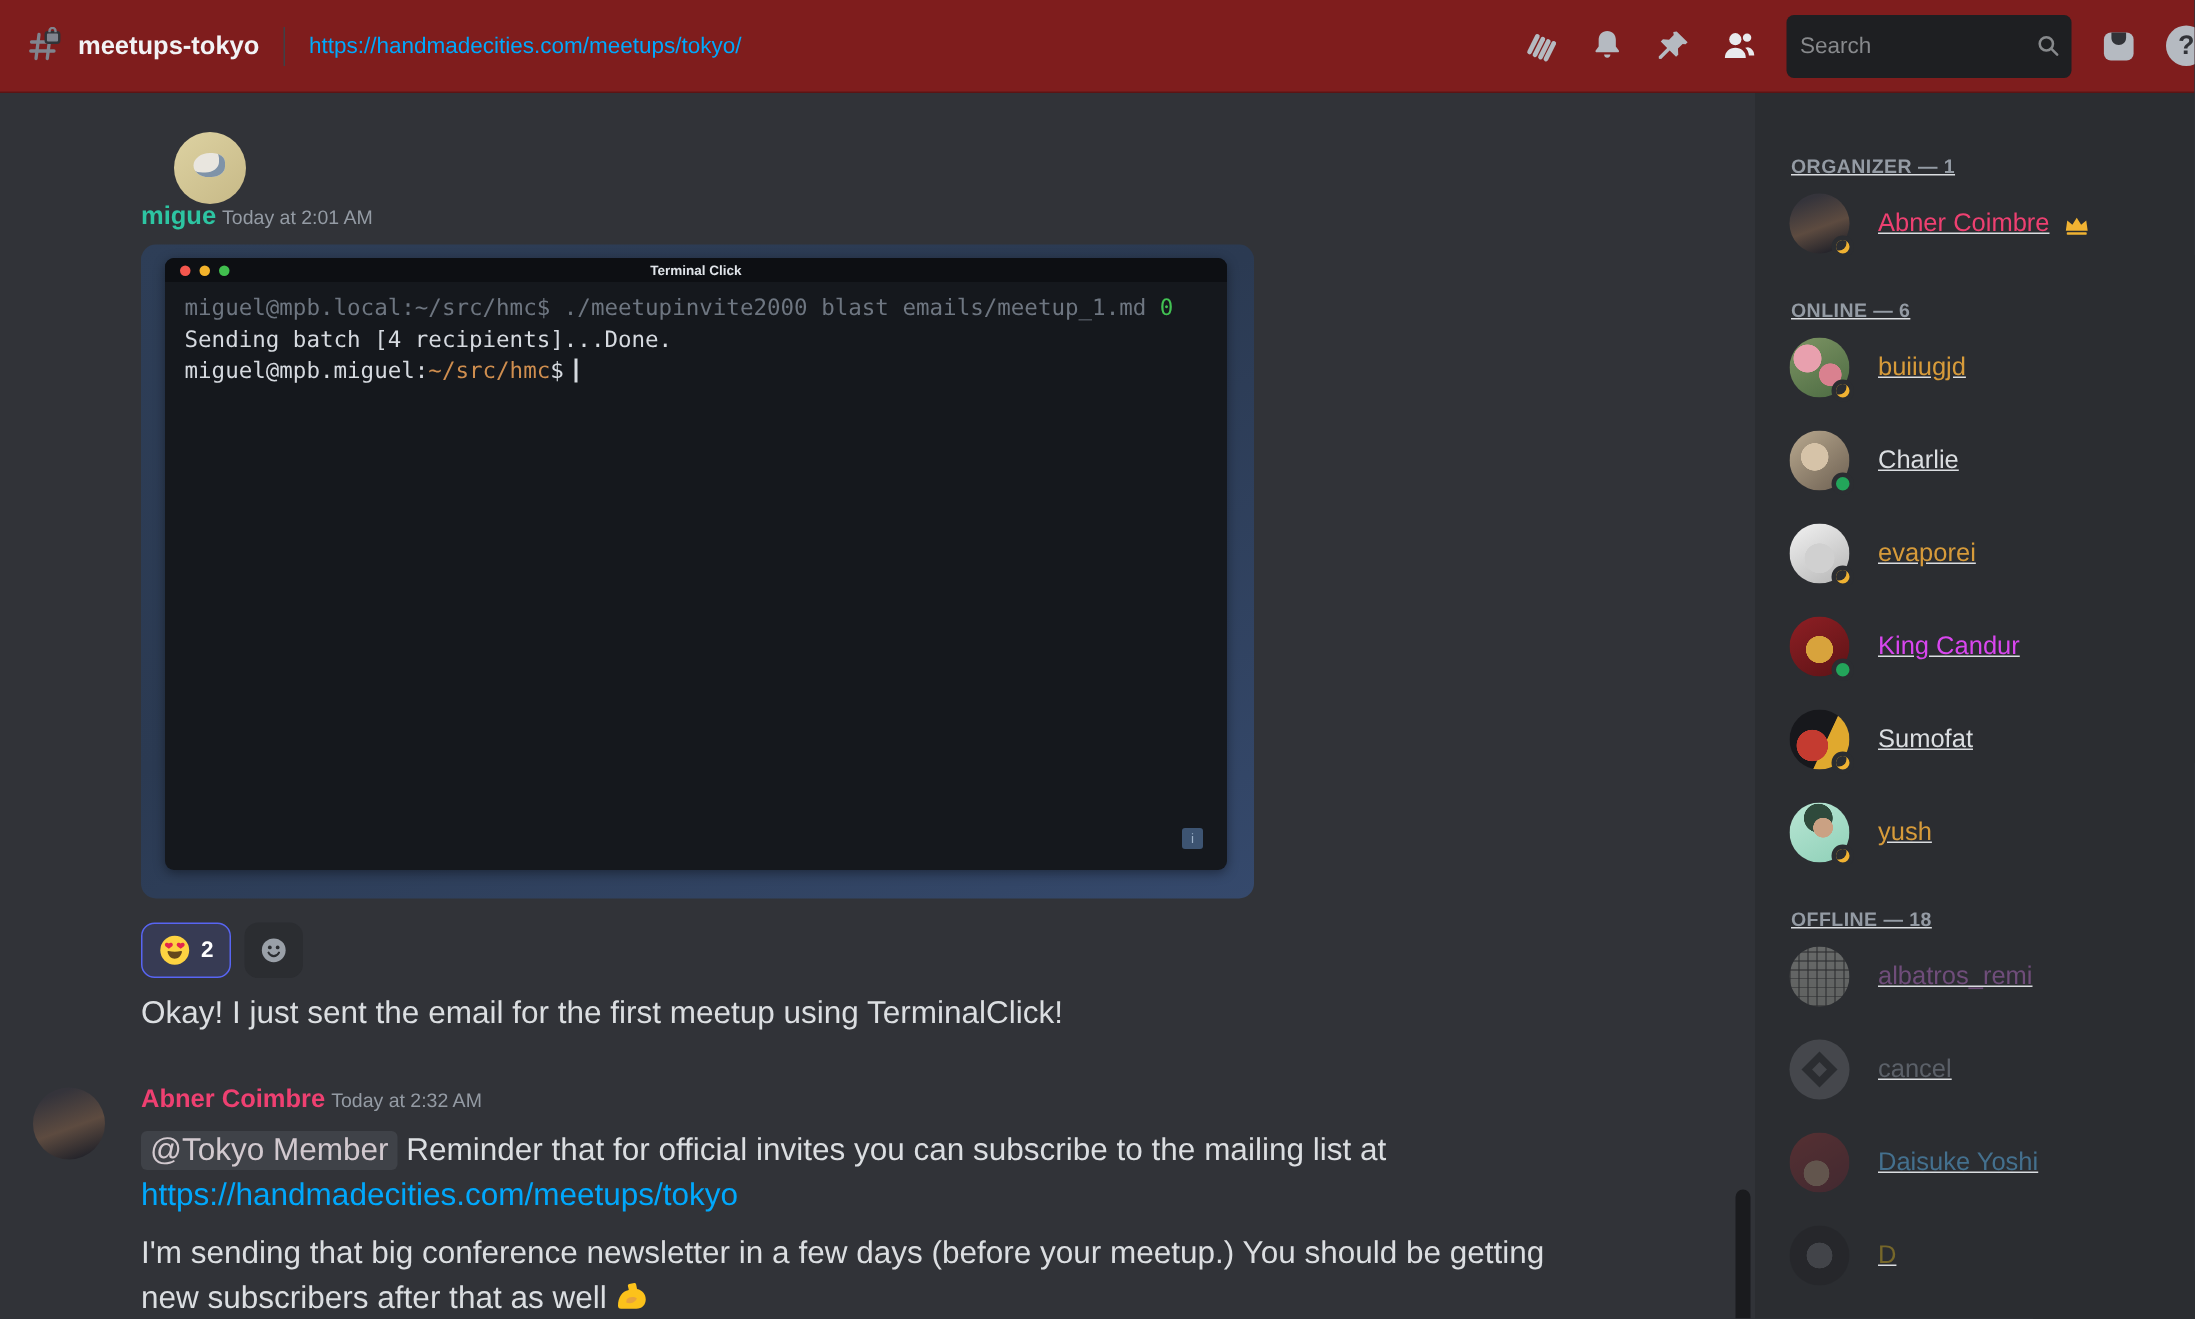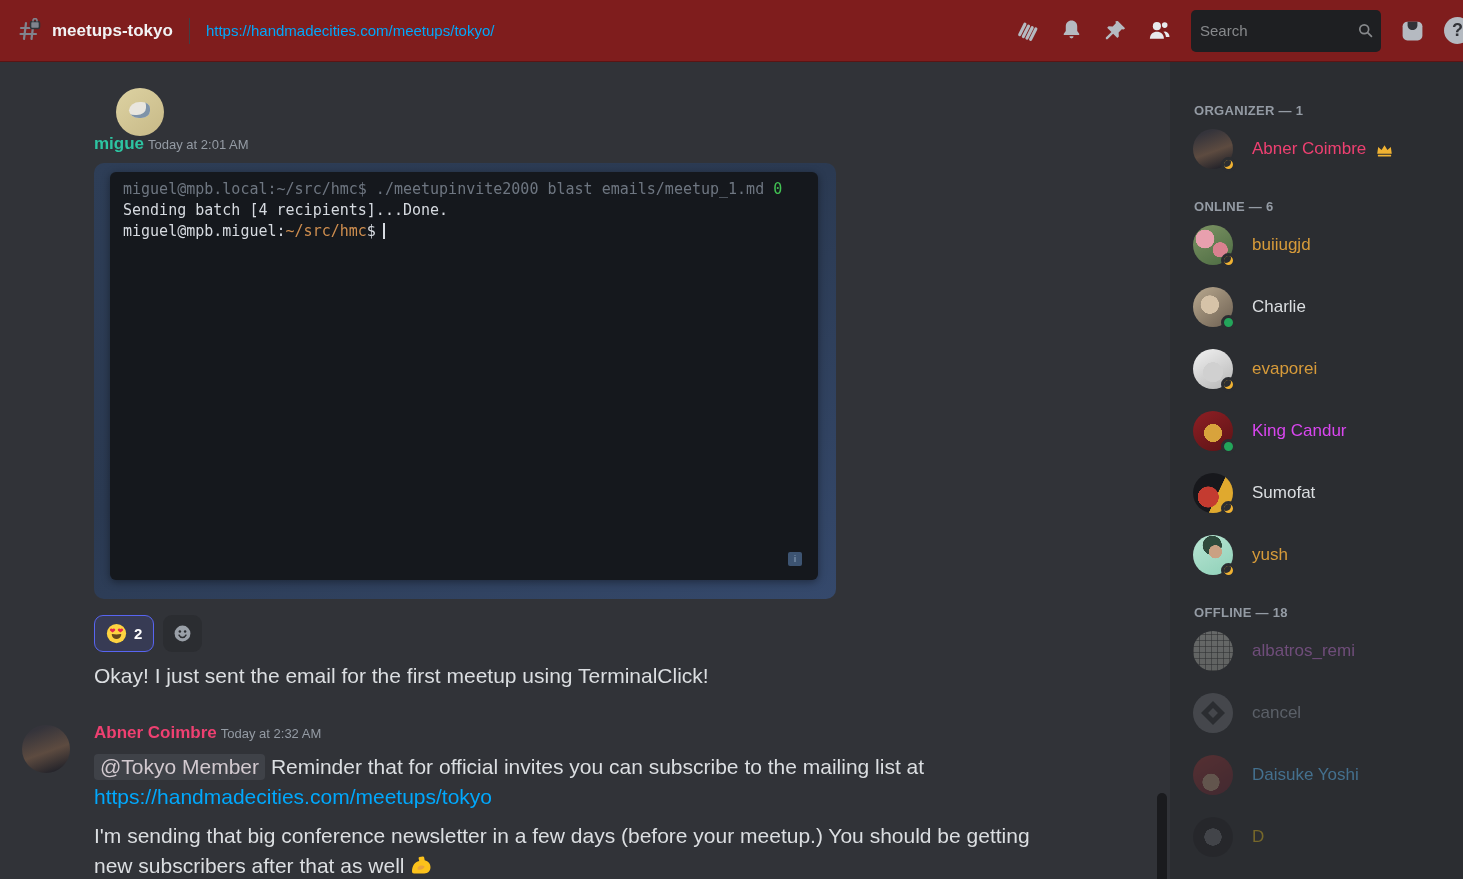--- a/index.html
+++ b/index.html
@@ -71,21 +71,21 @@
   .inline-emoji { display:inline-block; vertical-align:-5px; margin-left:5px; }
   .inline-emoji svg { width:24px; height:24px; display:block; }
 
   .group-2 { margin-top:32px; }
 
   
   .chat-scrollbar { position:absolute; right:3px; top:731px; width:10px; height:200px; border-radius:6px;
                     background:#1a1b1e; cursor:pointer; }
 
   
-  .member-sidebar { width:293px; background:#2b2d31; padding:16px 8px 0 23px; overflow:hidden; }
+  .member-sidebar { width:293px; background:#2b2d31; padding:16px 8px 0 23px; overflow:hidden;text-decoration:underline; }
   .section-label { font-size:13px; font-weight:700; color:#949ba4; letter-spacing:.3px; margin:28px 0 9px 1px; }
   .section-label:first-child { margin-top:25px; }
   .member-row { display:flex; align-items:center; height:44px; margin-bottom:18px; cursor:pointer; border-radius:4px; }
   .m-avatar { position:relative; width:40px; height:40px; flex-shrink:0; }
   .av-img { position:absolute; inset:0; border-radius:50%; overflow:hidden; }
   .m-name { margin-left:19px; font-size:17px; font-weight:500; white-space:nowrap; }
   .status { position:absolute; right:-3px; bottom:-3px; width:15px; height:15px; border-radius:50%;
             border:3.5px solid #2b2d31; }
   .status.online { background:#23a55a; }
   .status.idle { background:#f0b232; position:absolute; overflow:hidden; }
@@ -205,20 +205,26 @@
 
     <div class="msg-group">
       <div class="avatar-48 av-migue"></div>
       <div class="msg-header">
         <span class="author author-teal">migue</span>
         <span class="timestamp">Today at 2:01 AM</span>
       </div>
 
       <div class="attachment">
         <div class="terminal">
+          <div class="term-titlebar">
+            <span class="dot dot-red"></span>
+            <span class="dot dot-yellow"></span>
+            <span class="dot dot-green"></span>
+            <span class="term-title">Terminal Click</span>
+          </div>
           <div class="term-body"><span class="t-dim">miguel@mpb.local:~/src/hmc$ ./meetupinvite2000 blast emails/meetup_1.md </span><span class="t-green">0</span>
 <span class="t-white">Sending batch [4 recipients]...Done.</span>
 <span class="t-white">miguel@mpb.miguel:</span><span class="t-orange">~/src/hmc</span><span class="t-white">$</span><span class="cursor"></span></div>
           <div class="resize-chip">i</div>
         </div>
       </div>
 
       <div class="reactions">
         <div class="reaction reacted">
           <span style="display:flex;">

